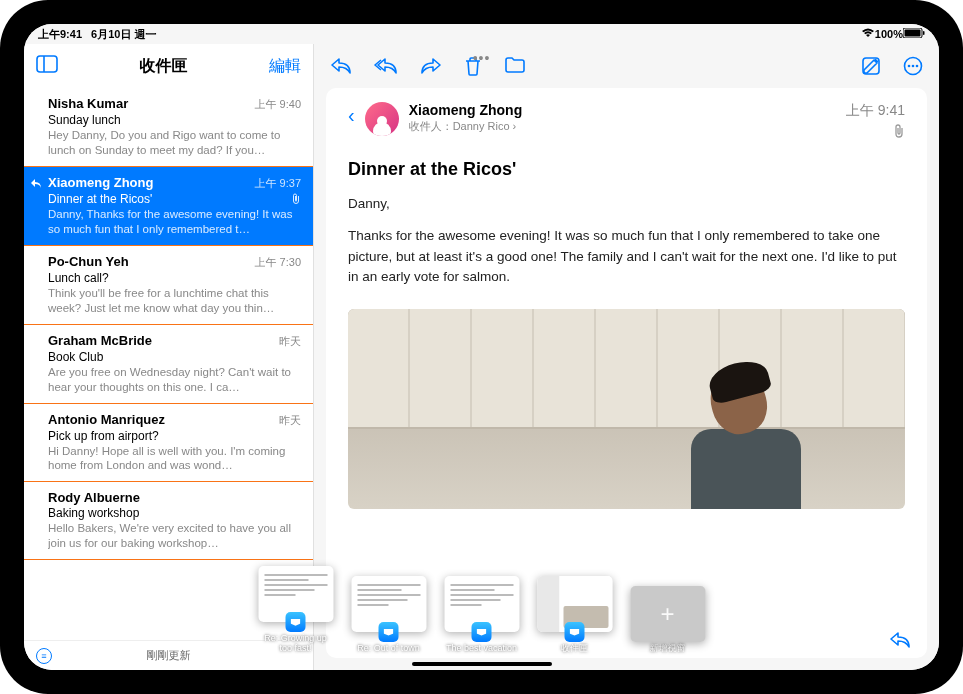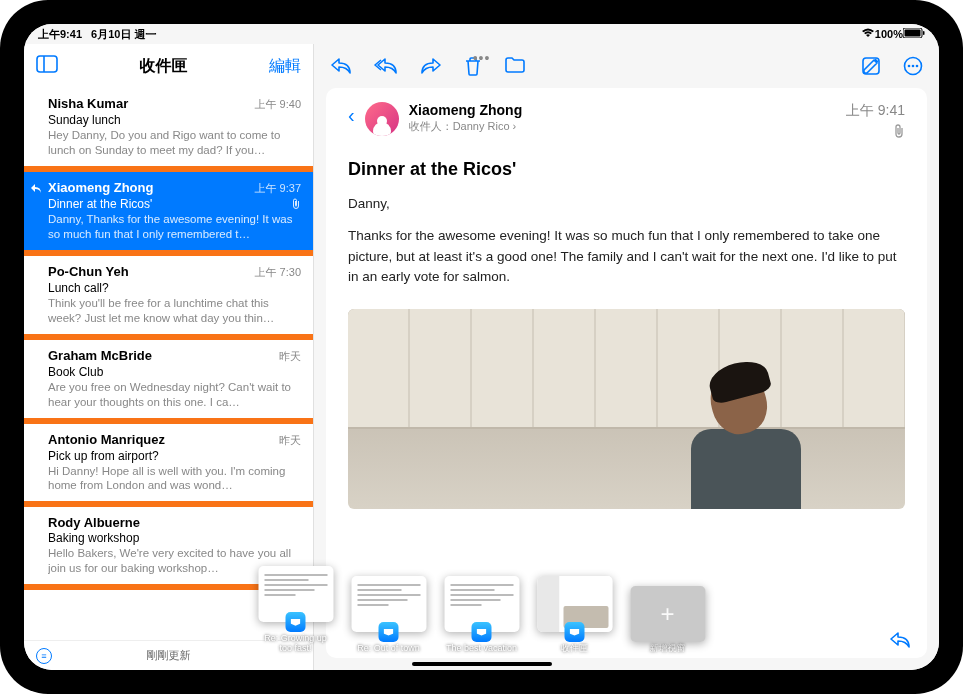--- a/index.html
+++ b/index.html
@@ -10,21 +10,21 @@
 .status-left { display: flex; gap: 9px; text-align: right; }
 .status-right { display: flex; align-items: center; }
 .more-dots { position: absolute; left: 50%; top: 26px; transform: translateX(-50%); color: #888; font-size: 14px; letter-spacing: 1px; }
 .app-body { flex: 1; display: flex; overflow: hidden; }
 .sidebar { width: 290px; background: #fff; border-right: 1px solid #e0e0e0; display: flex; flex-direction: column; }
 .sidebar-header { height: 44px; display: flex; align-items: center; justify-content: space-between; padding: 0 12px; }
 .sidebar-toggle { color: #007aff; }
 .sidebar-title { font-size: 16px; font-weight: 700; }
 .edit-btn { color: #007aff; font-size: 16px; }
 .message-list { flex: 1; overflow-y: auto; }
-.msg-item { padding: 8px 12px 8px 24px; border-bottom: 6px solid #f97316; position: relative; font-size: 12px; cursor: pointer; }
+.msg-item { padding: 8px 12px 8px 24px; border-bottom: 1px solid #f97316; position: relative; font-size: 12px; cursor: pointer; }
 .msg-item.selected { background: #007aff; color: #fff; }
 .msg-item .row1 { display: flex; justify-content: space-between; align-items: baseline; }
 .msg-item .sender { font-weight: 700; font-size: 13px; }
 .msg-item .time { font-size: 11px; color: #888; }
 .msg-item.selected .time { color: rgba(255,255,255,0.8); }
 .msg-item .subject { font-size: 12px; margin-top: 1px; }
 .msg-item .preview { font-size: 11.5px; color: #888; margin-top: 1px; line-height: 1.3; max-height: 2.6em; overflow: hidden; }
 .msg-item.selected .preview { color: rgba(255,255,255,0.85); }
 .reply-indicator { position: absolute; left: 6px; top: 10px; color: #fff; }
 .attach-indicator { position: absolute; right: 12px; top: 26px; font-size: 10px; }

